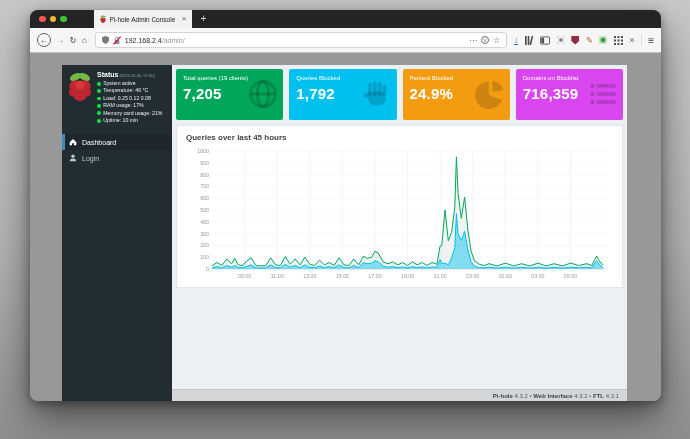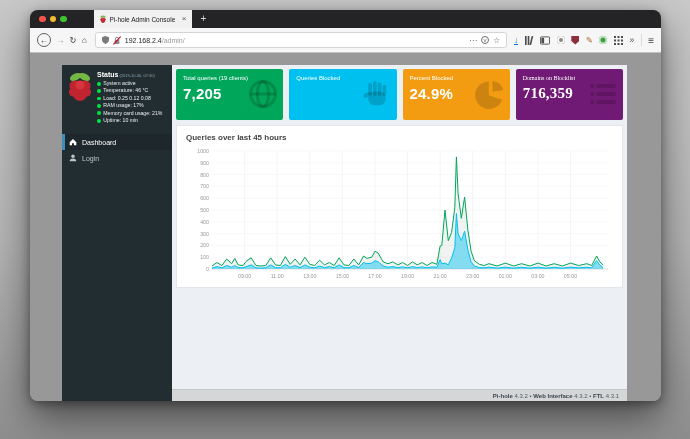--- a/index.html
+++ b/index.html
@@ -223,20 +223,21 @@
             <svg class="card-icon" width="30" height="30" viewBox="0 0 24 24">
               <g stroke="rgba(0,0,0,0.16)" stroke-width="2.4" fill="none">
                 <circle cx="12" cy="12" r="10"></circle>
                   <ellipse cx="12" cy="12" rx="4.5" ry="10"></ellipse>
                   <line x1="2" y1="12" x2="22" y2="12"></line>
               </g>
             </svg>
           </div>
           <div class="card" style="background: rgb(0, 192, 239);">
             <div class="card-label">Queries Blocked</div>
+            <div class="card-value">1,792</div>
             <svg class="card-icon" width="30" height="30" viewBox="0 0 24 24">
               <g fill="rgba(0,0,0,0.16)">
                 <rect x="5" y="10" width="14" height="11" rx="5"></rect>
                 <rect x="5" y="3" width="3" height="10" rx="1.5"></rect>
                   <rect x="8.8" y="1.5" width="3" height="12" rx="1.5"></rect>
                 <rect x="12.6" y="2.5" width="3" height="11" rx="1.5"></rect>
                   <rect x="16.4" y="4.5" width="3" height="9" rx="1.5"></rect>
                 <rect x="1" y="11" width="6" height="3.4" rx="1.7" transform="rotate(-30 4 12.5)"></rect>
               </g>
             </svg>
@@ -244,21 +245,21 @@
           <div class="card" style="background: rgb(243, 156, 18);">
             <div class="card-label">Percent Blocked</div>
             <div class="card-value">24.9%</div>
             <svg class="card-icon" width="30" height="30" viewBox="0 0 24 24">
               <g fill="rgba(0,0,0,0.16)">
                 <path d="M11 13 V2 A11 11 0 1 0 21.5 16.5 Z"></path>
                 <path d="M14 10 V1.5 A10 10 0 0 1 22.5 9 Z"></path>
               </g>
             </svg>
           </div>
-          <div class="card" style="background: #701a75; font-family: Liberation Serif, serif;">
+          <div class="card" style="background: #d946ef;">
             <div class="card-label">Domains on Blocklist</div>
             <div class="card-value">716,359</div>
             <svg class="card-icon" width="30" height="30" viewBox="0 0 24 24">
               <g fill="rgba(0,0,0,0.16)">
                 <rect x="2" y="4" width="3" height="3"></rect>
                   <rect x="7" y="4" width="15" height="3"></rect>
                 <rect x="2" y="10.5" width="3" height="3"></rect>
                   <rect x="7" y="10.5" width="15" height="3"></rect>
                 <rect x="2" y="17" width="3" height="3"></rect>
                   <rect x="7" y="17" width="15" height="3"></rect>

